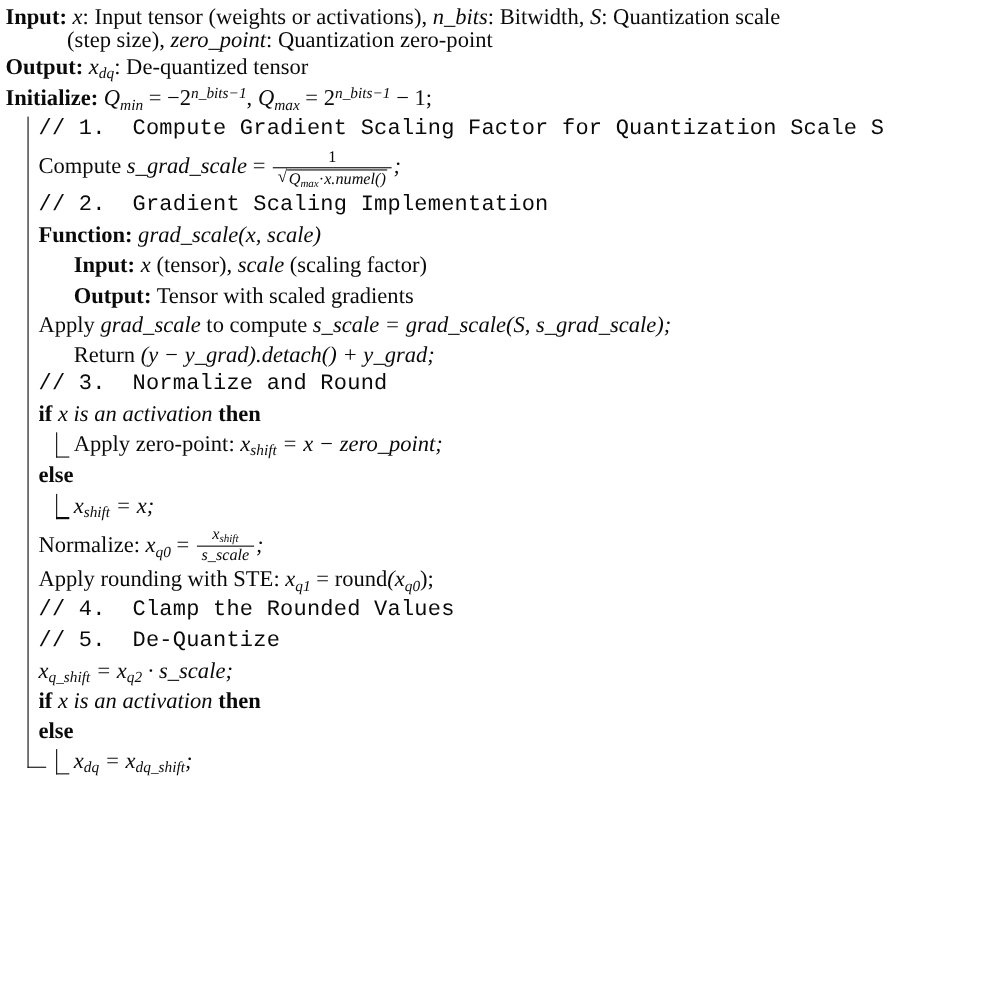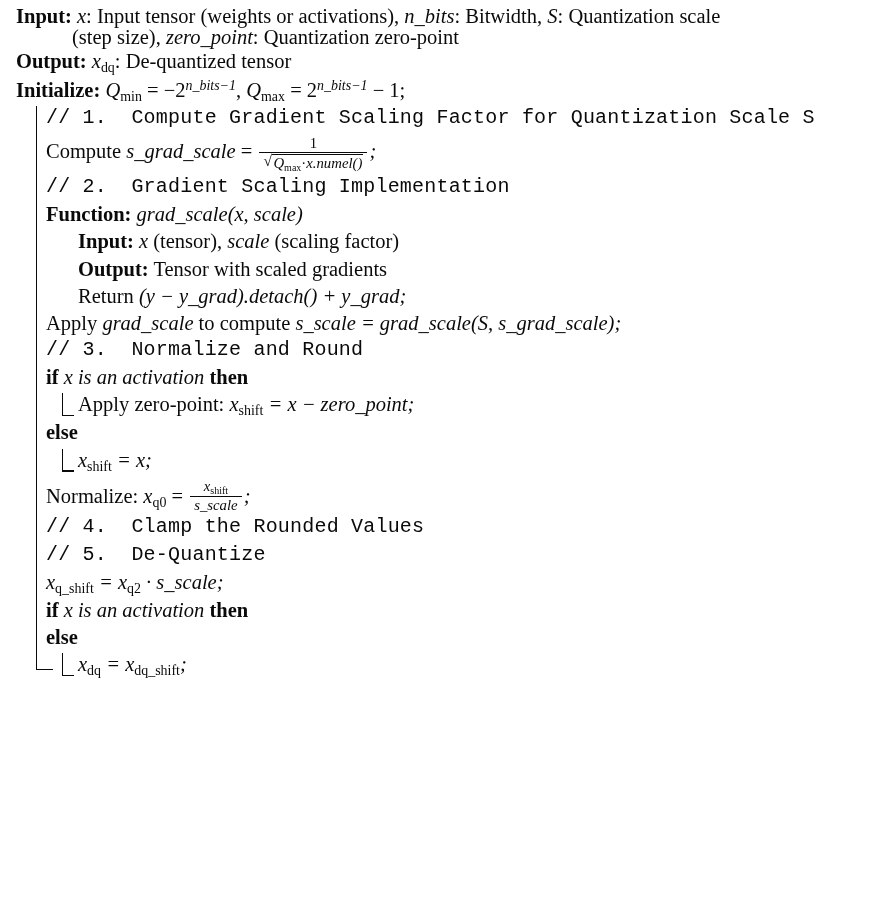--- a/index.html
+++ b/index.html
@@ -11,21 +11,21 @@
     width: 896px;
     height: 906px;
     font-family: "Liberation Serif", "DejaVu Serif", serif;
     color: #0a0a0a;
     font-size: 20.5px;
     line-height: 1.0;
     overflow: hidden;
   }
   .algo {
     position: relative;
-    padding: 4px 6px 0 16px;
+    padding: 4px 6px 0 5px;
     box-sizing: border-box;
     width: 732px;
   }
   .line {
     position: relative;
     display: block;
     white-space: nowrap;
     padding: 2.1px 0;
     min-height: 23px;
   }
@@ -88,20 +88,21 @@
   }
   .mono {
     font-family: "Liberation Mono", "DejaVu Sans Mono", monospace;
     font-size: 20px;
     white-space: pre;
     letter-spacing: 0.2px;
   }
   sub {
     font-size: 0.68em;
     vertical-align: -0.28em;
+    font-style: italic;
   }
   sup {
     font-size: 0.68em;
     vertical-align: 0.48em;
     font-style: italic;
   }
   .up { font-style: normal; }
   .frac {
     display: inline-block;
     vertical-align: -0.46em;
@@ -175,28 +176,28 @@
     <div class="line lvl2">
       <span class="bd">Input:</span><span class="it"> x</span><span> (tensor), </span><span class="it">scale</span><span> (scaling factor)</span>
     </div>
 
     <div class="line lvl2">
       <span class="bd">Output:</span><span> Tensor with scaled gradients</span>
     </div>
 
 
 
+    <div class="line lvl1">
+      <span>Apply </span><span class="it">grad_scale</span><span> to compute </span><span class="it">s_scale = grad_scale(S, s_grad_scale)</span><span class="it">;</span>
+    </div>
+
     <div class="line lvl2">
       <span>Return </span><span class="it">(y − y_grad).detach() + y_grad;</span>
     </div>
 
-    <div class="line lvl1">
-      <span>Apply </span><span class="it">grad_scale</span><span> to compute </span><span class="it">s_scale = grad_scale(S, s_grad_scale)</span><span class="it">;</span>
-    </div>
-
     <div class="line lvl1 mono">// 3.  Normalize and Round</div>
 
     <div class="line lvl1">
       <span class="bd">if</span><span class="it"> x is an activation </span><span class="bd">then</span>
     </div>
 
     <div class="line lbrack">
       <span>Apply zero-point: </span><span class="it">x</span><sub>shift</sub><span class="it"> = x − zero_point;</span>
     </div>
 
@@ -205,20 +206,23 @@
     </div>
 
     <div class="line lbrack">
       <span class="it">x</span><sub>shift</sub><span class="it"> = x;</span>
     </div>
 
     <div class="line lvl1">
       <span>Normalize: </span><span class="it">x</span><sub>q0</sub><span class="up"> = </span><span class="frac"><span class="num"><span class="it">x</span><sub>shift</sub></span><span class="den it">s_scale</span></span><span class="it">;</span>
     </div>
 
+    <div class="line lvl1">
+      <span>Apply rounding with STE: </span><span class="it">x</span><sub>q1</sub><span class="up"> = </span><span class="up">round</span><span class="it">(x</span><sub>q0</sub><span class="up">);</span>
+    </div>
 
     <div class="line lvl1 mono">// 4.  Clamp the Rounded Values</div>
 
 
     <div class="line lvl1 mono">// 5.  De-Quantize</div>
 
     <div class="line lvl1">
       <span class="it">x</span><sub>q_shift</sub><span class="it"> = x</span><sub>q2</sub><span class="it"> · s_scale;</span>
     </div>
 

